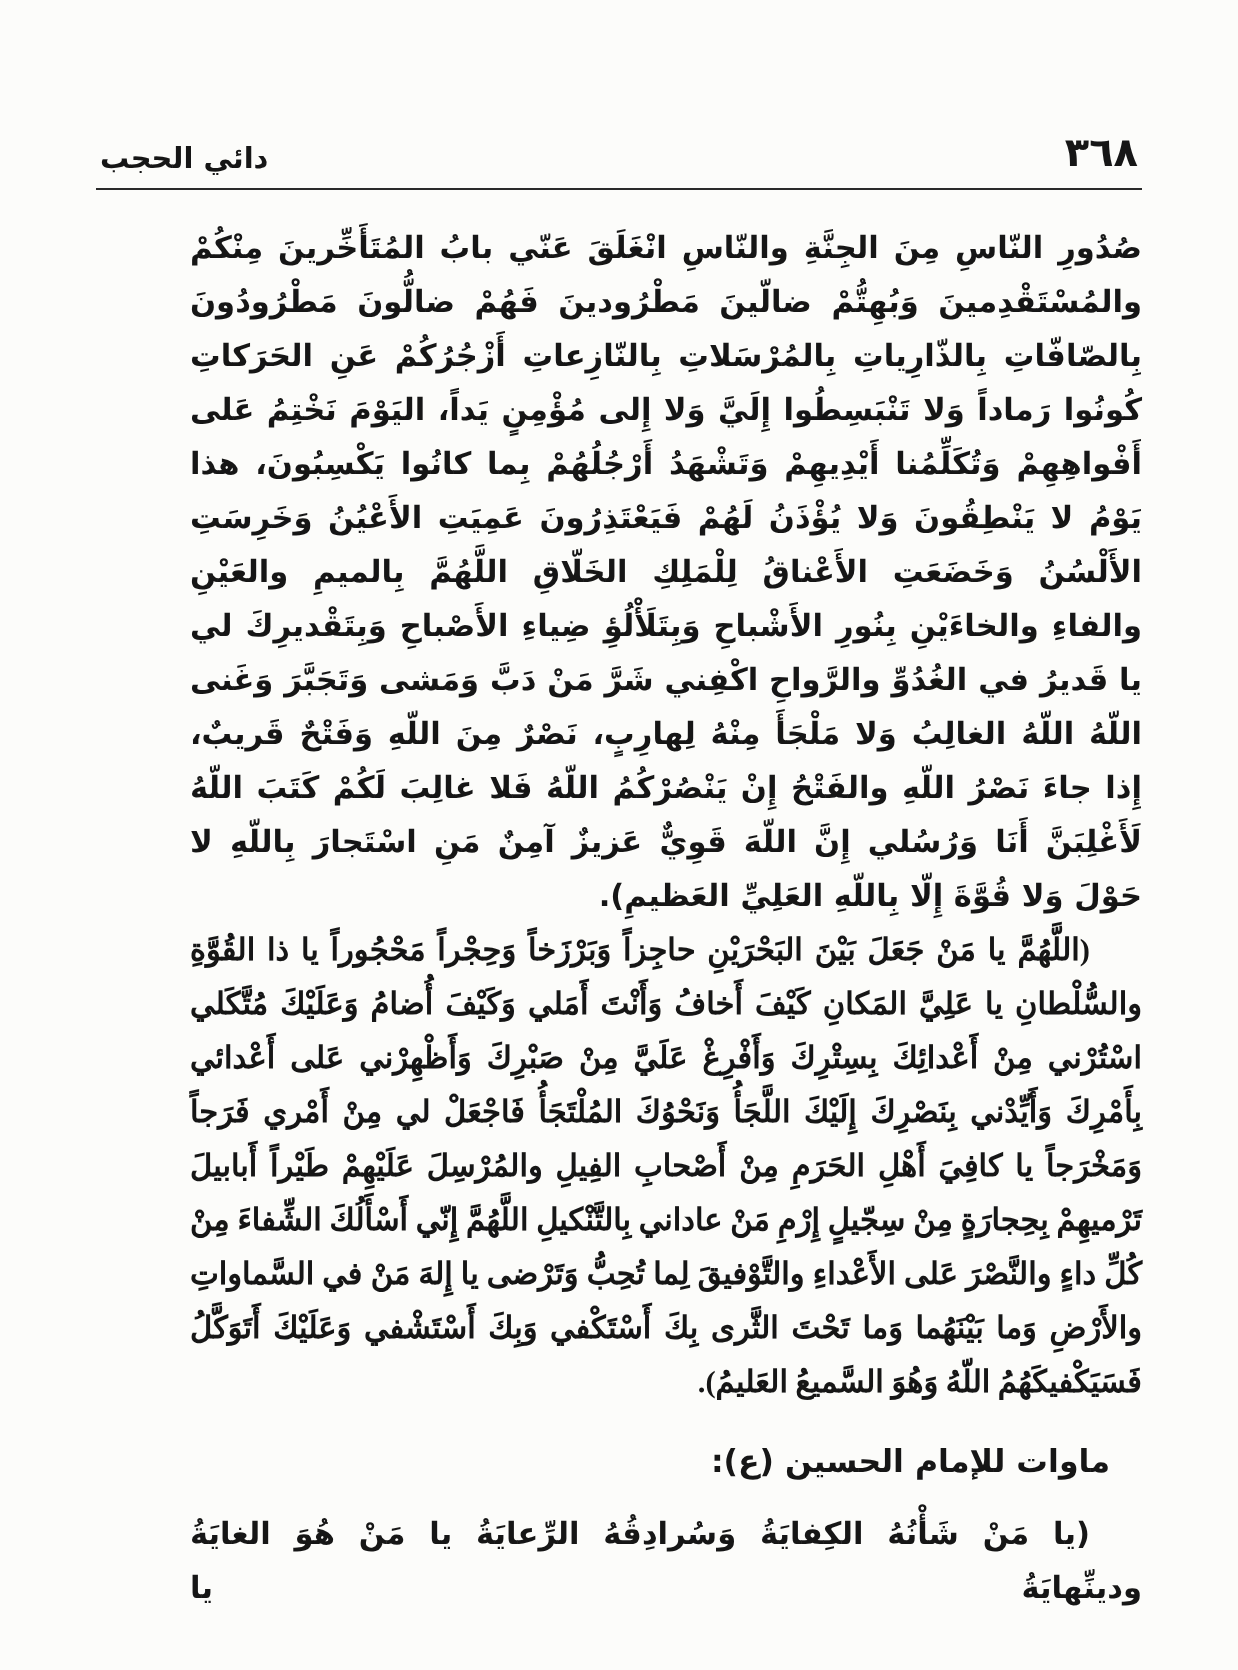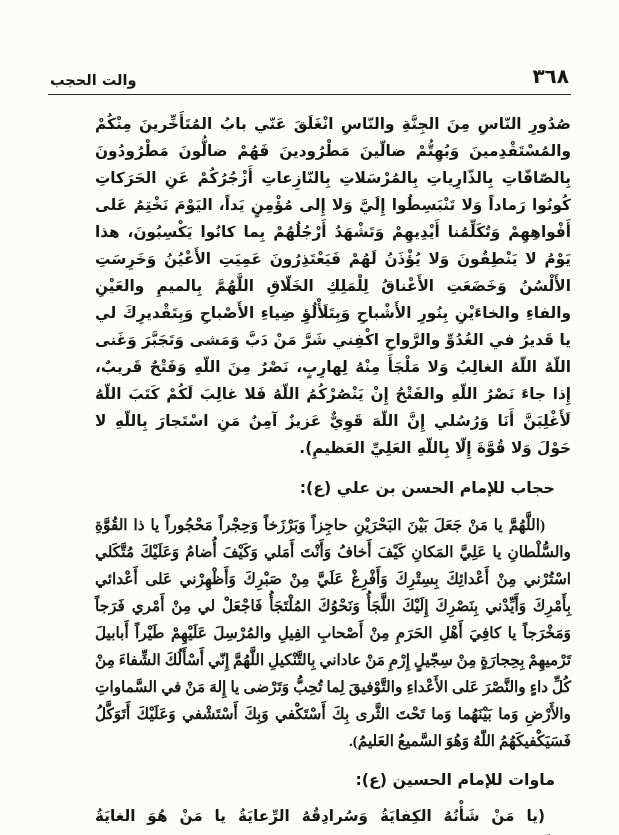--- a/index.html
+++ b/index.html
@@ -68,32 +68,31 @@
     text-align-last: justify;
   }
 </style>
 </head>
 <body>
 
 <div class="page">
 
   <div class="page-header">
     <span class="page-number">٣٦٨</span>
-    <span class="running-title">والت الحجب</span>
+    <span class="running-title">دائي الحجب</span>
   </div>
 
   <hr class="header-rule">
 
   <div class="page-body">
 
     <p class="para">صُدُورِ النّاسِ مِنَ الجِنَّةِ والنّاسِ انْغَلَقَ عَنّي بابُ المُتَأَخِّرينَ مِنْكُمْ والمُسْتَقْدِمينَ وَبُهِتُّمْ ضالّينَ مَطْرُودينَ فَهُمْ ضالُّونَ مَطْرُودُونَ بِالصّافّاتِ بِالذّارِياتِ بِالمُرْسَلاتِ بِالنّازِعاتِ أَزْجُرُكُمْ عَنِ الحَرَكاتِ كُونُوا رَماداً وَلا تَنْبَسِطُوا إِلَيَّ وَلا إِلى مُؤْمِنٍ يَداً، اليَوْمَ نَخْتِمُ عَلى أَفْواهِهِمْ وَتُكَلِّمُنا أَيْدِيهِمْ وَتَشْهَدُ أَرْجُلُهُمْ بِما كانُوا يَكْسِبُونَ، هذا يَوْمُ لا يَنْطِقُونَ وَلا يُؤْذَنُ لَهُمْ فَيَعْتَذِرُونَ عَمِيَتِ الأَعْيُنُ وَخَرِسَتِ الأَلْسُنُ وَخَضَعَتِ الأَعْناقُ لِلْمَلِكِ الخَلّاقِ اللَّهُمَّ بِالميمِ والعَيْنِ والفاءِ والخاءَيْنِ بِنُورِ الأَشْباحِ وَبِتَلَأْلُؤِ ضِياءِ الأَصْباحِ وَبِتَقْديرِكَ لي يا قَديرُ في الغُدُوِّ والرَّواحِ اكْفِني شَرَّ مَنْ دَبَّ وَمَشى وَتَجَبَّرَ وَغَنى اللّهُ اللّهُ الغالِبُ وَلا مَلْجَأَ مِنْهُ لِهارِبٍ، نَصْرٌ مِنَ اللّهِ وَفَتْحٌ قَريبٌ، إِذا جاءَ نَصْرُ اللّهِ والفَتْحُ إِنْ يَنْصُرْكُمُ اللّهُ فَلا غالِبَ لَكُمْ كَتَبَ اللّهُ لَأَغْلِبَنَّ أَنَا وَرُسُلي إِنَّ اللّهَ قَوِيٌّ عَزيزٌ آمِنٌ مَنِ اسْتَجارَ بِاللّهِ لا حَوْلَ وَلا قُوَّةَ إِلّا بِاللّهِ العَلِيِّ العَظيمِ).</p>
 
-    <h2 class="hijab-heading">حجاب للإمام الحسن بن علي (ع):</h2>
 
     <p class="para indent">(اللَّهُمَّ يا مَنْ جَعَلَ بَيْنَ البَحْرَيْنِ حاجِزاً وَبَرْزَخاً وَحِجْراً مَحْجُوراً يا ذا القُوَّةِ والسُّلْطانِ يا عَلِيَّ المَكانِ كَيْفَ أَخافُ وَأَنْتَ أَمَلي وَكَيْفَ أُضامُ وَعَلَيْكَ مُتَّكَلي اسْتُرْني مِنْ أَعْدائِكَ بِسِتْرِكَ وَأَفْرِغْ عَلَيَّ مِنْ صَبْرِكَ وَأَظْهِرْني عَلى أَعْدائي بِأَمْرِكَ وَأَيِّدْني بِنَصْرِكَ إِلَيْكَ اللَّجَأُ وَنَحْوُكَ المُلْتَجَأُ فَاجْعَلْ لي مِنْ أَمْري فَرَجاً وَمَخْرَجاً يا كافِيَ أَهْلِ الحَرَمِ مِنْ أَصْحابِ الفِيلِ والمُرْسِلَ عَلَيْهِمْ طَيْراً أَبابيلَ تَرْميهِمْ بِحِجارَةٍ مِنْ سِجّيلٍ إِرْمِ مَنْ عاداني بِالتَّنْكيلِ اللَّهُمَّ إِنّي أَسْأَلُكَ الشِّفاءَ مِنْ كُلِّ داءٍ والنَّصْرَ عَلى الأَعْداءِ والتَّوْفيقَ لِما تُحِبُّ وَتَرْضى يا إِلهَ مَنْ في السَّماواتِ والأَرْضِ وَما بَيْنَهُما وَما تَحْتَ الثَّرى بِكَ أَسْتَكْفي وَبِكَ أَسْتَشْفي وَعَلَيْكَ أَتَوَكَّلُ فَسَيَكْفيكَهُمُ اللّهُ وَهُوَ السَّميعُ العَليمُ).</p>
 
     <h2 class="hijab-heading">ماوات للإمام الحسين (ع):</h2>
 
-    <p class="para opening-line">(يا مَنْ شَأْنُهُ الكِفايَةُ وَسُرادِقُهُ الرِّعايَةُ يا مَنْ هُوَ الغايَةُ والنِّهايَةُ يا</p>
+    <p class="para opening-line">(يا مَنْ شَأْنُهُ الكِفايَةُ وَسُرادِقُهُ الرِّعايَةُ يا مَنْ هُوَ الغايَةُ ودينِّهايَةُ يا</p>
 
   </div>
 
 </div>
 
 </body></html>

